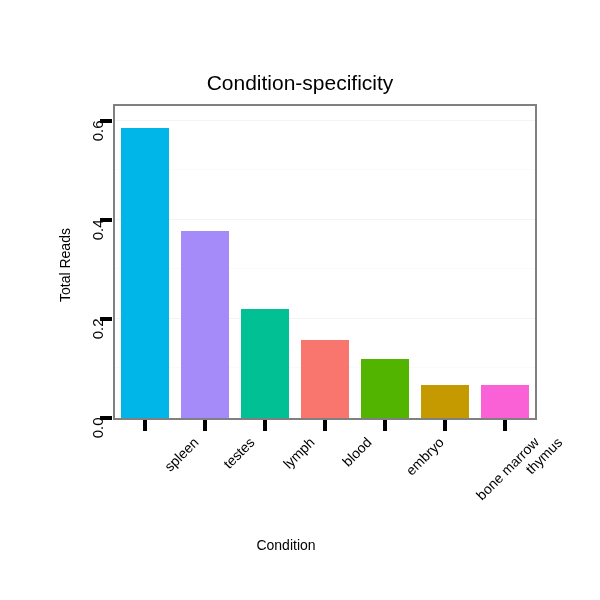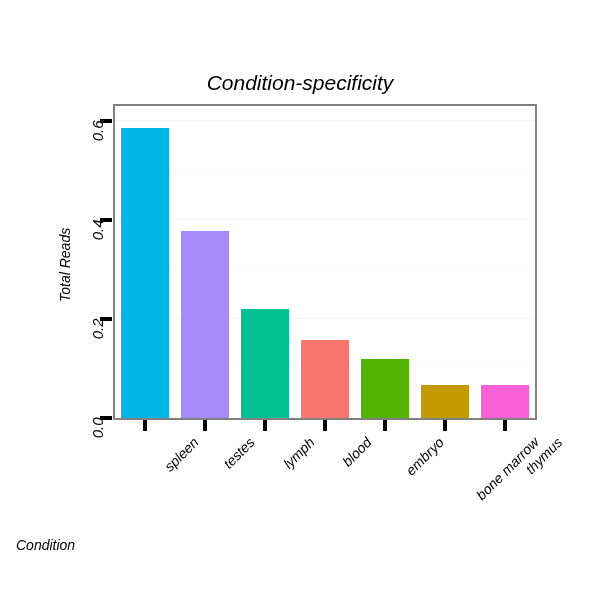--- a/index.html
+++ b/index.html
@@ -16,21 +16,20 @@
     overflow: hidden;
     position: relative;
   }
 
   #figure {
     position: absolute;
     left: 0;
     top: 0;
     width: 600px;
     height: 600px;
-    font-style: italic;
   }
 
   
   #chart-title {
     position: absolute;
     left: 0;
     top: 70px;
     width: 600px;
     text-align: center;
     font-size: 21px;
@@ -128,23 +127,24 @@
     position: absolute;
     font-size: 14px;
     color: #000000;
     white-space: nowrap;
     transform: rotate(-45deg);
     transform-origin: 100% 0%;
     text-align: right;
   }
   #x-axis-title {
     position: absolute;
-    left: 16px;
+    left: 8px;
     top: 537px;
     width: 556px;
+    text-align: center;
     font-size: 14px;
     color: #000000;
   }
 </style>
 </head>
 <body>
 
 <div id="figure">
 
   <div id="chart-title">Condition-specificity</div>

